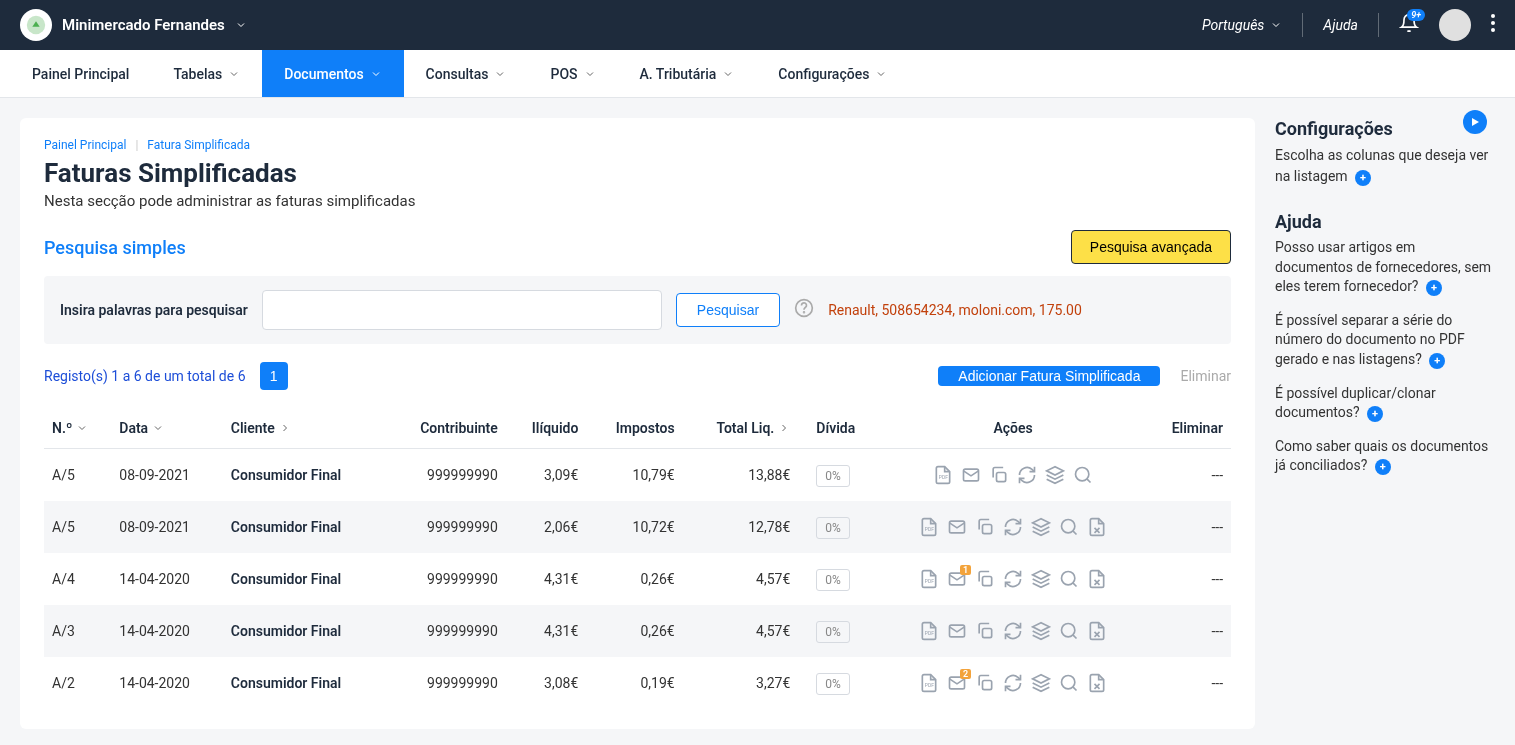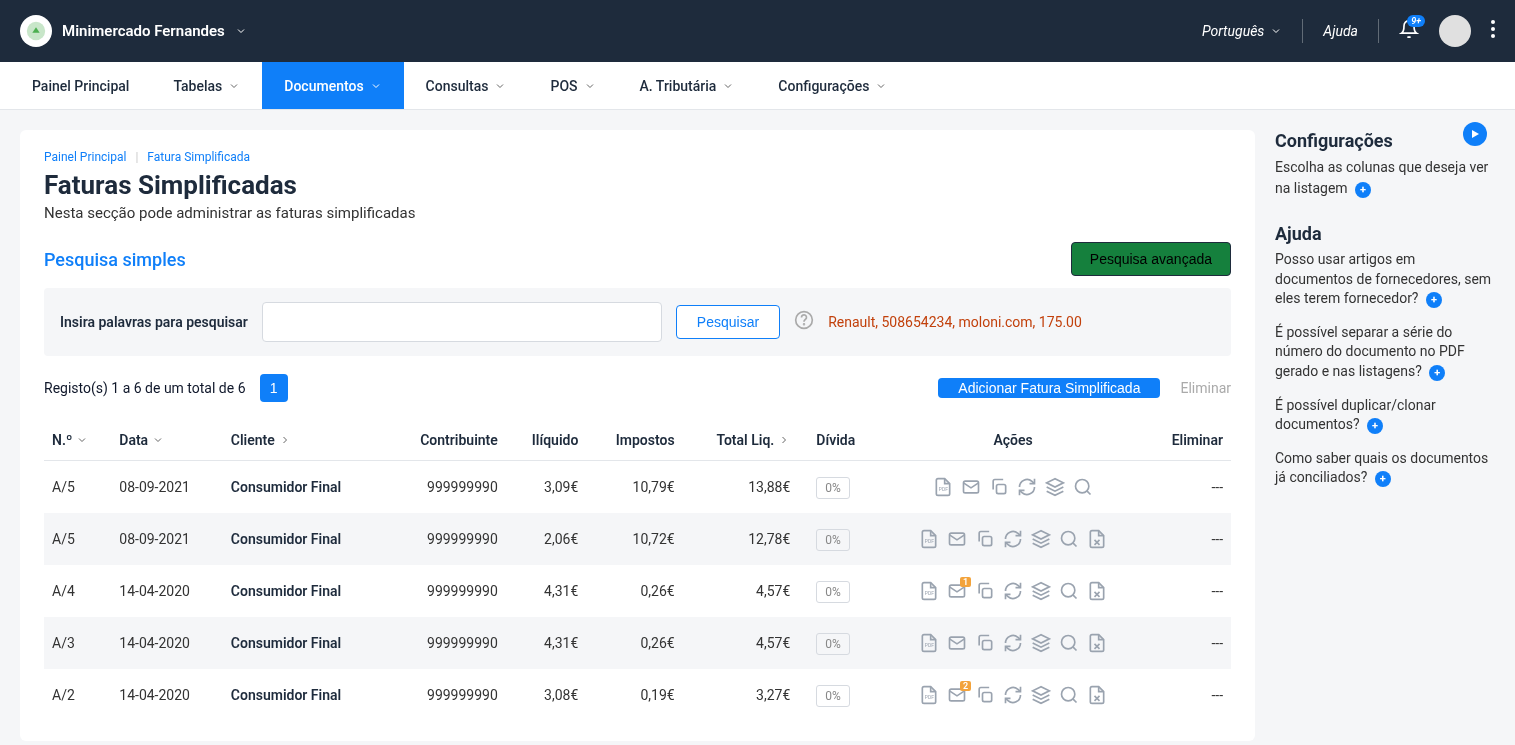--- a/index.html
+++ b/index.html
@@ -1,17 +1,17 @@
 <!DOCTYPE html>
 <html><head>
 <meta charset="utf-8">
 <style>
 * { box-sizing: border-box; margin: 0; padding: 0; }
 body { font-family: -apple-system, BlinkMacSystemFont, 'Segoe UI', Roboto, sans-serif; background: #f5f6f8; color: #1e2b3c; }
-.header { background: #1e2b3c; height: 62px; display: flex; align-items: center; padding: 0 20px; color: #fff; }
+.header { background: #1e2b3c; height: 50px; display: flex; align-items: center; padding: 0 20px; color: #fff; }
 .company-selector { display: flex; align-items: center; gap: 10px; cursor: pointer; }
 .company-logo { width: 32px; height: 32px; border-radius: 50%; background: #fff; display: flex; align-items: center; justify-content: center; }
 .company-name { font-weight: 600; font-size: 15px; }
 .header-right { margin-left: auto; display: flex; align-items: center; gap: 20px; font-style: italic; }
 .lang-selector { cursor: pointer; display: flex; align-items: center; gap: 6px; font-size: 14px; }
 .divider-v { width: 1px; height: 24px; background: rgba(255,255,255,0.3); }
 .help-link { color: #fff; text-decoration: none; font-size: 14px; }
 .bell-wrapper { position: relative; cursor: pointer; }
 .notif-badge { position: absolute; top: -4px; right: -6px; background: #0f7ff9; color: #fff; font-size: 9px; padding: 1px 4px; border-radius: 8px; font-weight: 600; }
 .avatar { width: 32px; height: 32px; border-radius: 50%; background: #e0e0e0; }
@@ -21,29 +21,29 @@
 .nav-item.active { background: #0f7ff9; color: #fff; }
 .main-wrapper { display: flex; margin: 20px; gap: 20px; }
 .content { flex: 1; background: #fff; border-radius: 6px; padding: 20px 24px; min-width: 0; }
 .breadcrumbs { font-size: 12px; color: #666; margin-bottom: 6px; }
 .breadcrumbs a { color: #0f7ff9; text-decoration: none; }
 .breadcrumbs .sep { margin: 0 6px; color: #ccc; }
 .page-title { font-size: 26px; font-weight: 700; margin-bottom: 4px; }
 .page-subtitle { font-size: 15px; color: #333; margin-bottom: 20px; }
 .search-header { display: flex; justify-content: space-between; align-items: center; margin-bottom: 12px; }
 .search-simple-label { color: #0f7ff9; font-size: 18px; font-weight: 500; }
-.advanced-btn { border: 1px solid #1e2b3c; background: #15803d; padding: 8px 18px; border-radius: 4px; font-size: 14px; cursor: pointer; }
+.advanced-btn { border: 1px solid #1e2b3c; background: #fde047; padding: 8px 18px; border-radius: 4px; font-size: 14px; cursor: pointer; }
 .search-bar { background: #f5f6f8; padding: 14px 16px; border-radius: 4px; display: flex; align-items: center; gap: 14px; margin-bottom: 18px; }
 .search-prompt { font-size: 14px; font-weight: 600; color: #1e2b3c; }
 .search-input { width: 400px; height: 40px; border: 1px solid #d6dae0; border-radius: 4px; padding: 0 10px; font-size: 14px; }
 .search-btn { border: 1px solid #0f7ff9; color: #0f7ff9; background: #fff; padding: 8px 20px; border-radius: 4px; font-size: 14px; cursor: pointer; }
 .hint-icon { color: #aaa; }
 .search-hint { color: #c2410c; font-size: 14px; }
 .records-row { display: flex; align-items: center; margin-bottom: 18px; }
-.records-text { font-size: 14px; color: #0f172a; }
+.records-text { font-size: 14px; color: #1d4ed8; }
 .page-btn { background: #0f7ff9; color: #fff; border: none; width: 28px; height: 28px; border-radius: 4px; margin-left: 14px; font-size: 14px; cursor: pointer; }
 .actions-right { margin-left: auto; display: flex; gap: 20px; align-items: center; }
 .add-btn { background: #0f7ff9; color: #fff; border: none; padding: 2px 20px; border-radius: 4px; font-size: 14px; cursor: pointer; }
 .eliminar-link { color: #aaa; font-size: 14px; cursor: pointer; }
 .table { width: 100%; border-collapse: collapse; }
 .table th { text-align: left; font-size: 14px; font-weight: 600; padding: 12px 8px; border-bottom: 1px solid #e3e6ea; }
 .table th.right, .table td.right { text-align: right; }
 .table th.center, .table td.center { text-align: center; }
 .table td { padding: 16px 8px; font-size: 14px; color: #333; }
 .table tbody tr:nth-child(even) { background: #f5f6f8; }

